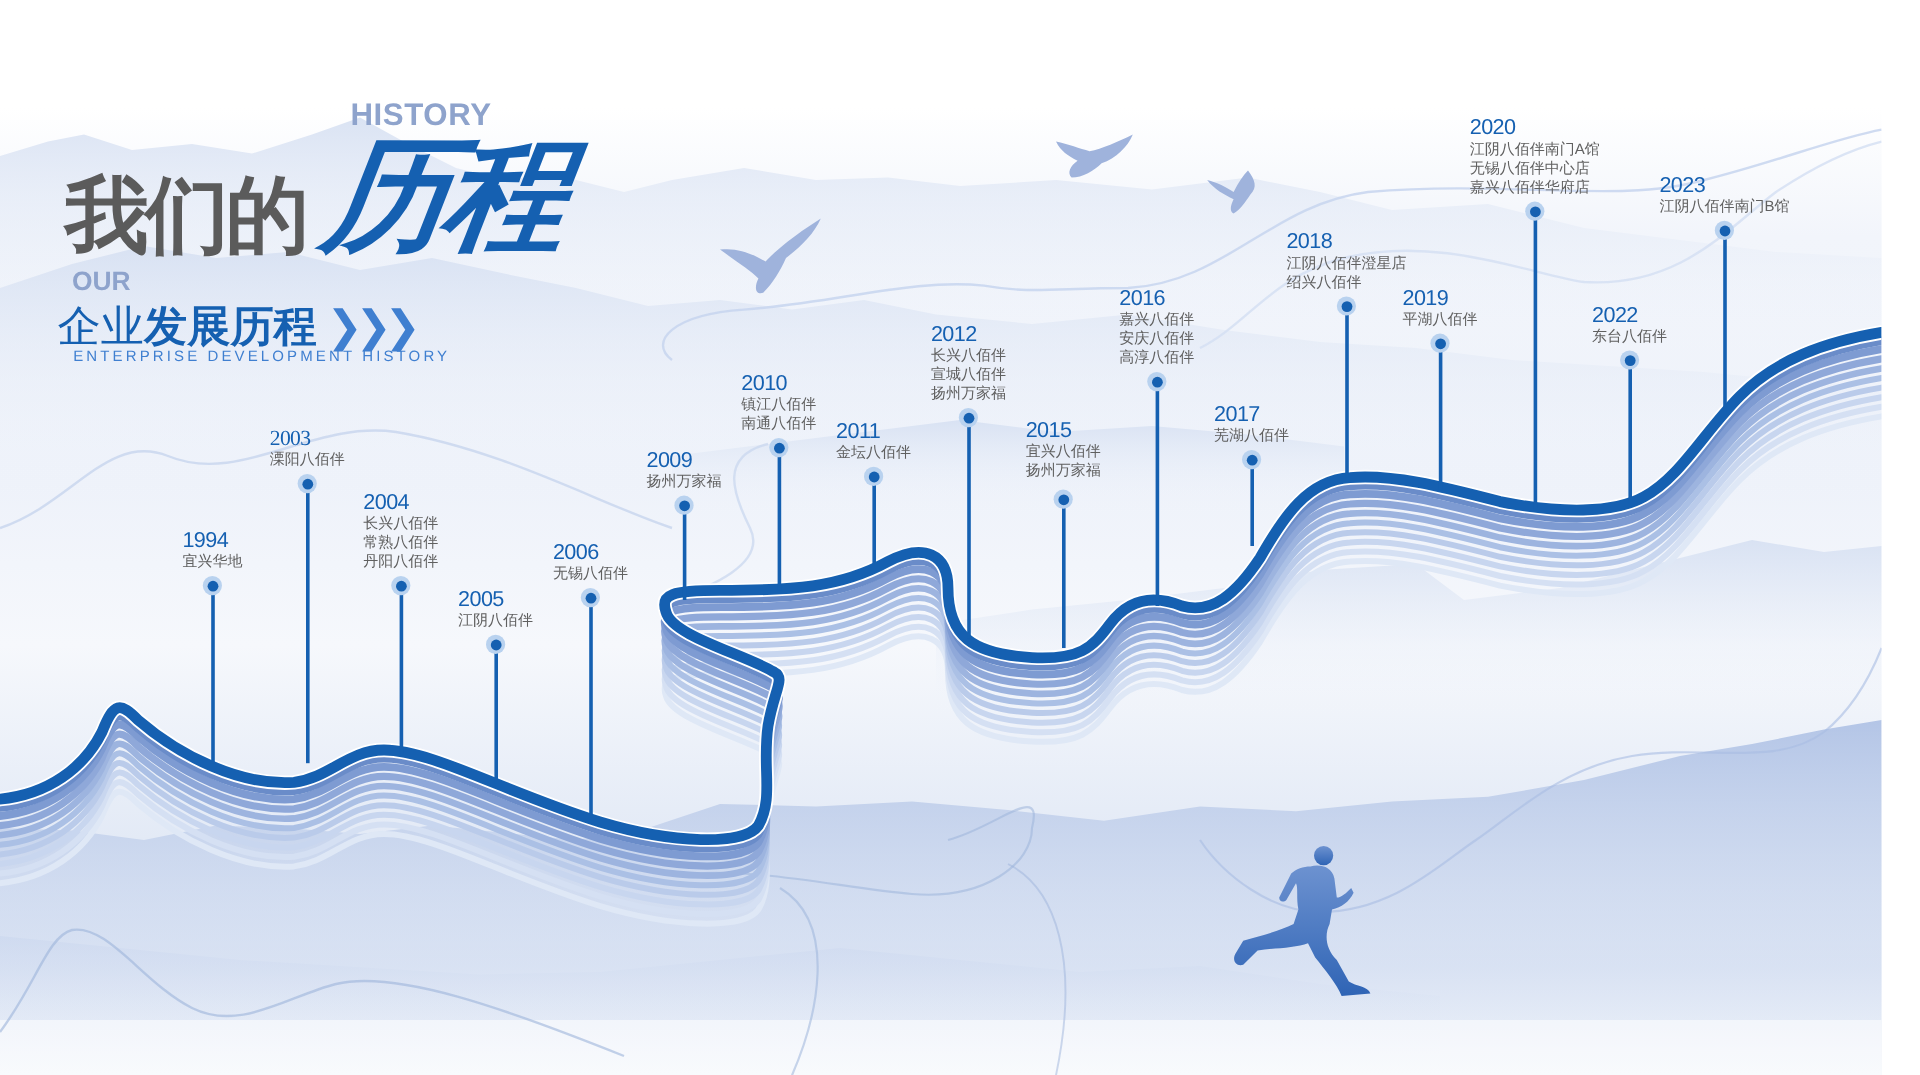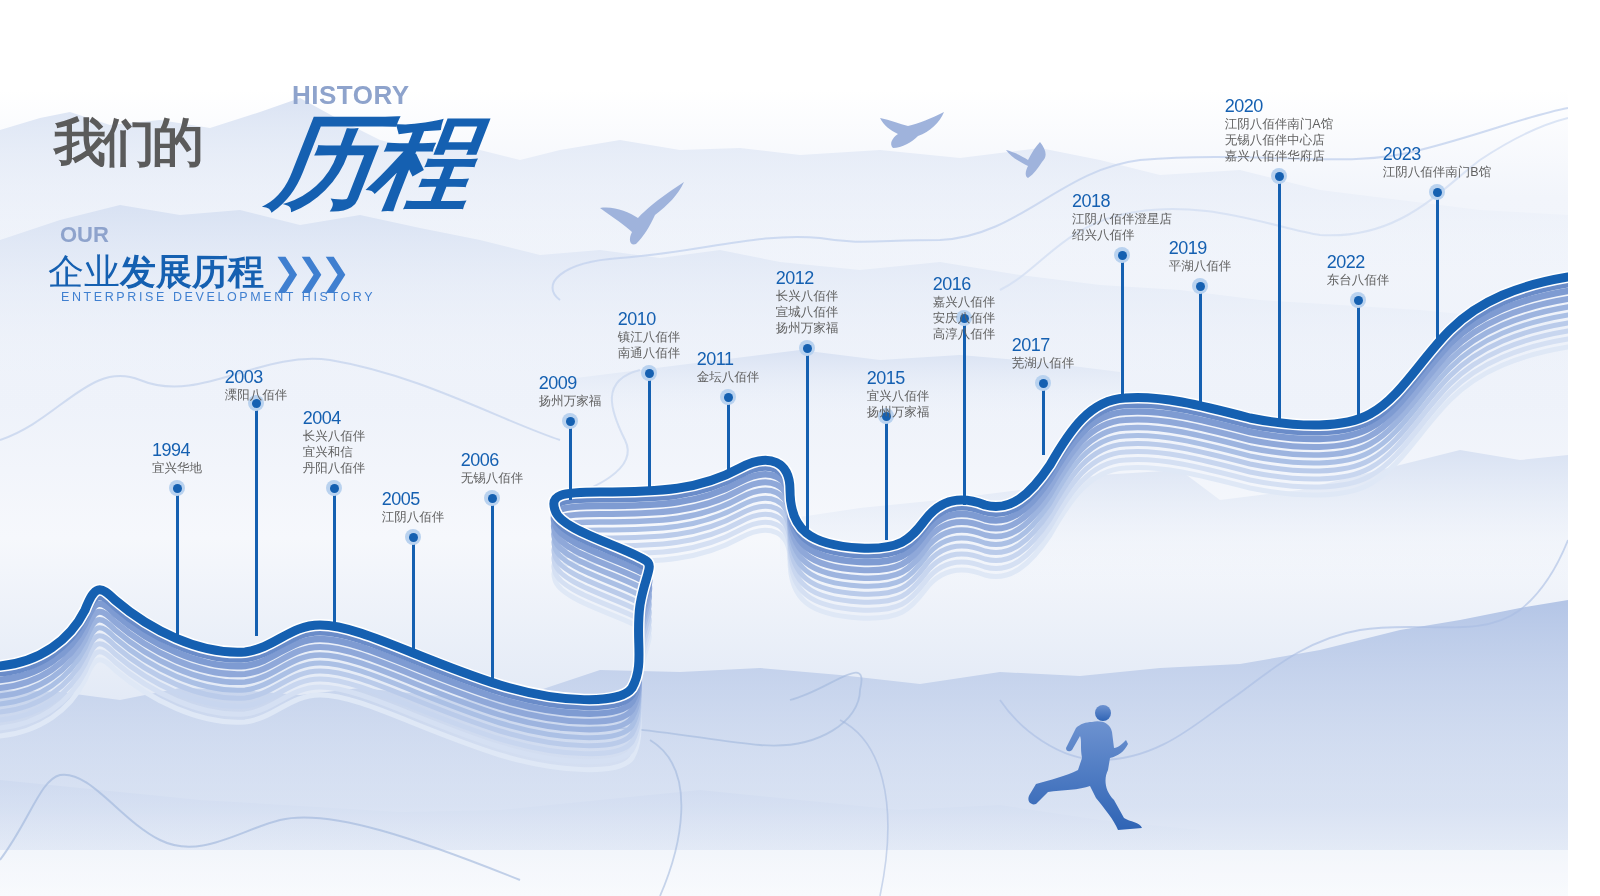--- a/index.html
+++ b/index.html
@@ -2,21 +2,21 @@
 <html><head>
 <meta charset="utf-8">
 <style>
   html, body { margin:0; padding:0; }
   body { width:1600px; height:896px; overflow:hidden; background:#ffffff; position:relative;
          font-family:"Liberation Sans","DejaVu Sans",sans-serif; }
   #stage { position:absolute; left:0; top:0; width:1568px; height:896px; overflow:hidden;
            background:linear-gradient(180deg,#ffffff 0%,#ffffff 10%,#f2f5fb 22%,#eef2fa 45%,#f6f8fc 60%,#e3eaf6 78%,#dfe7f5 90%,#f4f7fc 100%); }
   svg.layer { position:absolute; left:0; top:0; }
   .title-history { position:absolute; left:292px; top:80px; font-size:26px; font-weight:bold; color:#8ea3cc; letter-spacing:0.5px; }
-  .title-main { position:absolute; left:54px; top:116px; font-size:52px; font-weight:bold; color:#5b5b5b; letter-spacing:-3px; line-height:1; font-family:"DejaVu Sans",sans-serif;}
+  .title-main { position:absolute; left:54px; top:144px; font-size:70px; font-weight:bold; color:#5b5b5b; letter-spacing:-3px; line-height:1; font-family:"DejaVu Sans",sans-serif;}
   .title-brush { position:absolute; left:272px; top:110px; font-size:104px; font-weight:bold; color:#1560b1; font-style:italic; line-height:1; letter-spacing:-6px; transform:skewX(-8deg); font-family:"DejaVu Serif",serif; }
   .title-our { position:absolute; left:60px; top:222px; font-size:22px; font-weight:bold; color:#8ea3cc; }
   .subtitle { position:absolute; left:48px; top:254px; font-size:36px; line-height:1; white-space:nowrap; }
   .subtitle .thin { color:#1560b1; font-weight:normal; }
   .subtitle .bold { color:#1560b1; font-weight:bold; }
   .subtitle .chev { color:#3f7fd0; font-weight:bold; margin-left:8px; letter-spacing:-6px; }
   .sub-en { position:absolute; left:61px; top:290px; font-size:12.5px; letter-spacing:2.6px; color:#3f7fd0; }
   .pin { position:absolute; width:0; }
   .pin .stem { position:absolute; left:-1.5px; width:3px; background:#1560b1; }
   .pin .dot { position:absolute; left:-8px; width:16px; height:16px; border-radius:50%; background:#b9d2ef; }
@@ -122,32 +122,32 @@
         <div class="stem" style="top: 488px; height: 148px;"></div>
         <div class="dot" style="top: 480px;"></div>
         <div class="label" style="top: 440px;">
           <div class="year">1994</div>
           <div class="store">宜兴华地</div>
         </div>
       </div>
       <div class="pin" style="left: 256px; top: 0px;">
         <div class="stem" style="top: 403px; height: 233px;"></div>
         <div class="dot" style="top: 395px;"></div>
-        <div class="label" style="top: 367px;">
+        <div class="label" style="top: 355px; font-family: Liberation Serif, serif;">
           <div class="year">2003</div>
           <div class="store">溧阳八佰伴</div>
         </div>
       </div>
       <div class="pin" style="left: 334px; top: 0px;">
         <div class="stem" style="top: 488px; height: 140px;"></div>
         <div class="dot" style="top: 480px;"></div>
         <div class="label" style="top: 408px;">
           <div class="year">2004</div>
           <div class="store">长兴八佰伴</div>
-          <div class="store">宜兴和信</div>
+          <div class="store">常熟八佰伴</div>
           <div class="store">丹阳八佰伴</div>
         </div>
       </div>
       <div class="pin" style="left: 413px; top: 0px;">
         <div class="stem" style="top: 537px; height: 116px;"></div>
         <div class="dot" style="top: 529px;"></div>
         <div class="label" style="top: 489px;">
           <div class="year">2005</div>
           <div class="store">江阴八佰伴</div>
         </div>
@@ -191,30 +191,30 @@
         <div class="label" style="top: 268px;">
           <div class="year">2012</div>
           <div class="store">长兴八佰伴</div>
           <div class="store">宣城八佰伴</div>
           <div class="store">扬州万家福</div>
         </div>
       </div>
       <div class="pin" style="left: 886px; top: 0px;">
         <div class="stem" style="top: 416px; height: 124px;"></div>
         <div class="dot" style="top: 408px;"></div>
-        <div class="label" style="top: 368px; margin-left: 12px;">
+        <div class="label" style="top: 348px;">
           <div class="year">2015</div>
           <div class="store">宜兴八佰伴</div>
           <div class="store">扬州万家福</div>
         </div>
       </div>
       <div class="pin" style="left: 964px; top: 0px;">
         <div class="stem" style="top: 318px; height: 187px;"></div>
         <div class="dot" style="top: 310px;"></div>
-        <div class="label" style="top: 238px; margin-top: 36px;">
+        <div class="label" style="top: 238px;">
           <div class="year">2016</div>
           <div class="store">嘉兴八佰伴</div>
           <div class="store">安庆八佰伴</div>
           <div class="store">高淳八佰伴</div>
         </div>
       </div>
       <div class="pin" style="left: 1043px; top: 0px;">
         <div class="stem" style="top: 383px; height: 72px;"></div>
         <div class="dot" style="top: 375px;"></div>
         <div class="label" style="top: 335px;">

